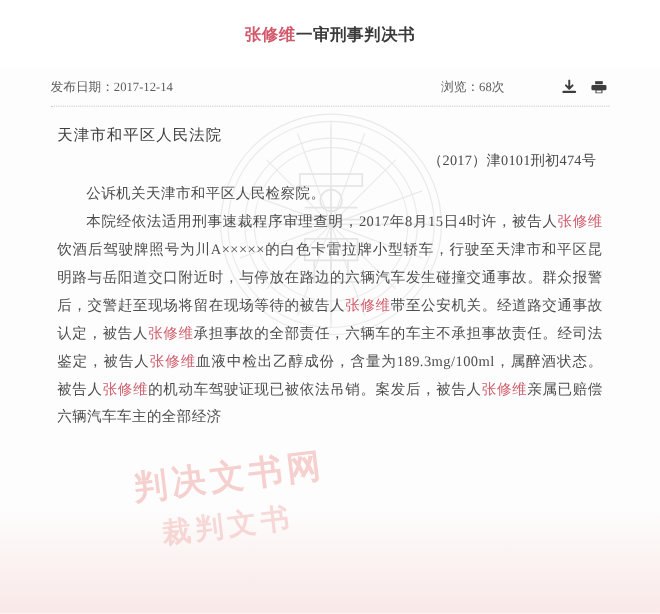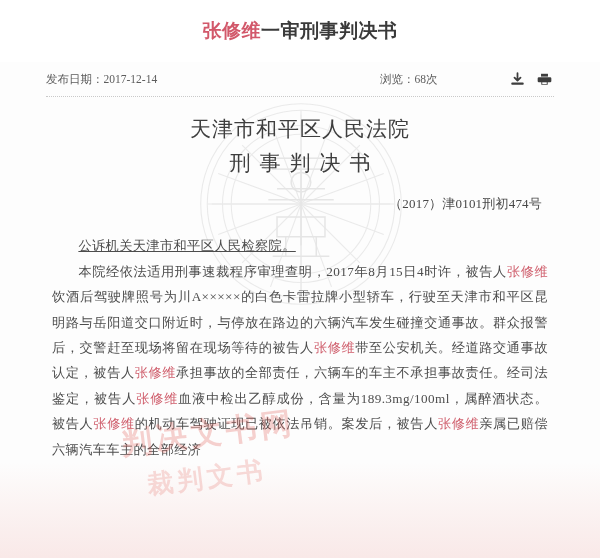--- a/index.html
+++ b/index.html
@@ -26,21 +26,21 @@
   
   .page-header {
     height: 62px;
     display: flex;
     align-items: center;
     justify-content: center;
     background: #ffffff;
   }
   .page-title {
     font-family: "Liberation Sans", "DejaVu Sans", sans-serif;
-    font-size: 19px;
+    font-size: 15px;
     font-weight: bold;
     letter-spacing: 0.5px;
     color: #3a3a3a;
     white-space: nowrap;
   }
   .page-title .hl {
     color: #d2586a;
   }
 
   
@@ -53,21 +53,21 @@
     border-bottom: 1px dotted #c9c9c9;
     font-family: Liberation Serif, serif;
     font-size: 11.5px;
     color: #5c5c5c;
   }
   .meta-date {
     white-space: nowrap;
   }
   .meta-views {
     position: absolute;
-    left: 334px;
+    left: 355px;
     white-space: nowrap;
   }
   .meta-icons {
     position: absolute;
     right: 2px;
     display: flex;
     align-items: center;
     gap: 11px;
   }
   .icon-btn {
@@ -126,56 +126,55 @@
     margin-top: 4px;
     margin-left: 26px;
   }
 
   .doc-inner {
     position: relative;
     z-index: 1;
   }
 
   .doc-title {
-    text-align: center;
-    font-size: 21px;
+    text-align: left;
+    font-size: 14px;
     color: #3e3e3e;
     letter-spacing: 1px;
     line-height: 1.55;
     font-family: "Liberation Serif", "DejaVu Serif", serif;
   }
   .doc-title .line2 {
     letter-spacing: 9px;
     display: block;
     margin-top: 1px;
     padding-left: 9px;
   }
   .case-no {
     text-align: right;
     font-size: 13px;
     color: #484848;
-    margin-top: 16px;
+    margin-top: 2px;
     padding-right: 6px;
     letter-spacing: 0.2px;
   }
 
   .para {
     font-size: 13.2px;
     line-height: 1.93;
     color: #4d4d4d;
     text-align: justify;
     letter-spacing: 0.4px;
     margin: 0;
   }
   .para.indent {
     text-indent: 2em;
   }
   .para.first {
-    margin-top: 20px;
-    text-decoration: underline;
+    margin-top: 8px;
   }
   .hl-name {
     color: #cf5d6b;
   }
 
   
   .wash {
     position: absolute;
     left: 0;
     right: 0;
@@ -269,21 +268,20 @@
     </svg>
 
     <div class="watermark-red">
       <div class="wm-text">判决文书网</div>
       <div class="wm-text two">裁判文书</div>
     </div>
 
     <div class="doc-inner">
       <div class="doc-title">
         <span>天津市和平区人民法院</span>
-        <span class="line2">刑事判决书</span>
       </div>
 
       <div class="case-no">（2017）津0101刑初474号</div>
 
       <p class="para indent first">公诉机关天津市和平区人民检察院。</p>
       <p class="para indent">本院经依法适用刑事速裁程序审理查明，2017年8月15日4时许，被告人<span class="hl-name" style="color: rgb(207, 93, 107);">张修维</span>饮酒后驾驶牌照号为川A×××××的白色卡雷拉牌小型轿车，行驶至天津市和平区昆明路与岳阳道交口附近时，与停放在路边的六辆汽车发生碰撞交通事故。群众报警后，交警赶至现场将留在现场等待的被告人<span class="hl-name" style="color: rgb(207, 93, 107);">张修维</span>带至公安机关。经道路交通事故认定，被告人<span class="hl-name" style="color: rgb(207, 93, 107);">张修维</span>承担事故的全部责任，六辆车的车主不承担事故责任。经司法鉴定，被告人<span class="hl-name" style="color: rgb(207, 93, 107);">张修维</span>血液中检出乙醇成份，含量为189.3mg/100ml，属醉酒状态。被告人<span class="hl-name" style="color: rgb(207, 93, 107);">张修维</span>的机动车驾驶证现已被依法吊销。案发后，被告人<span class="hl-name" style="color: rgb(207, 93, 107);">张修维</span>亲属已赔偿六辆汽车车主的全部经济</p>
     </div>
   </div>
 
   <div class="wash"></div>

